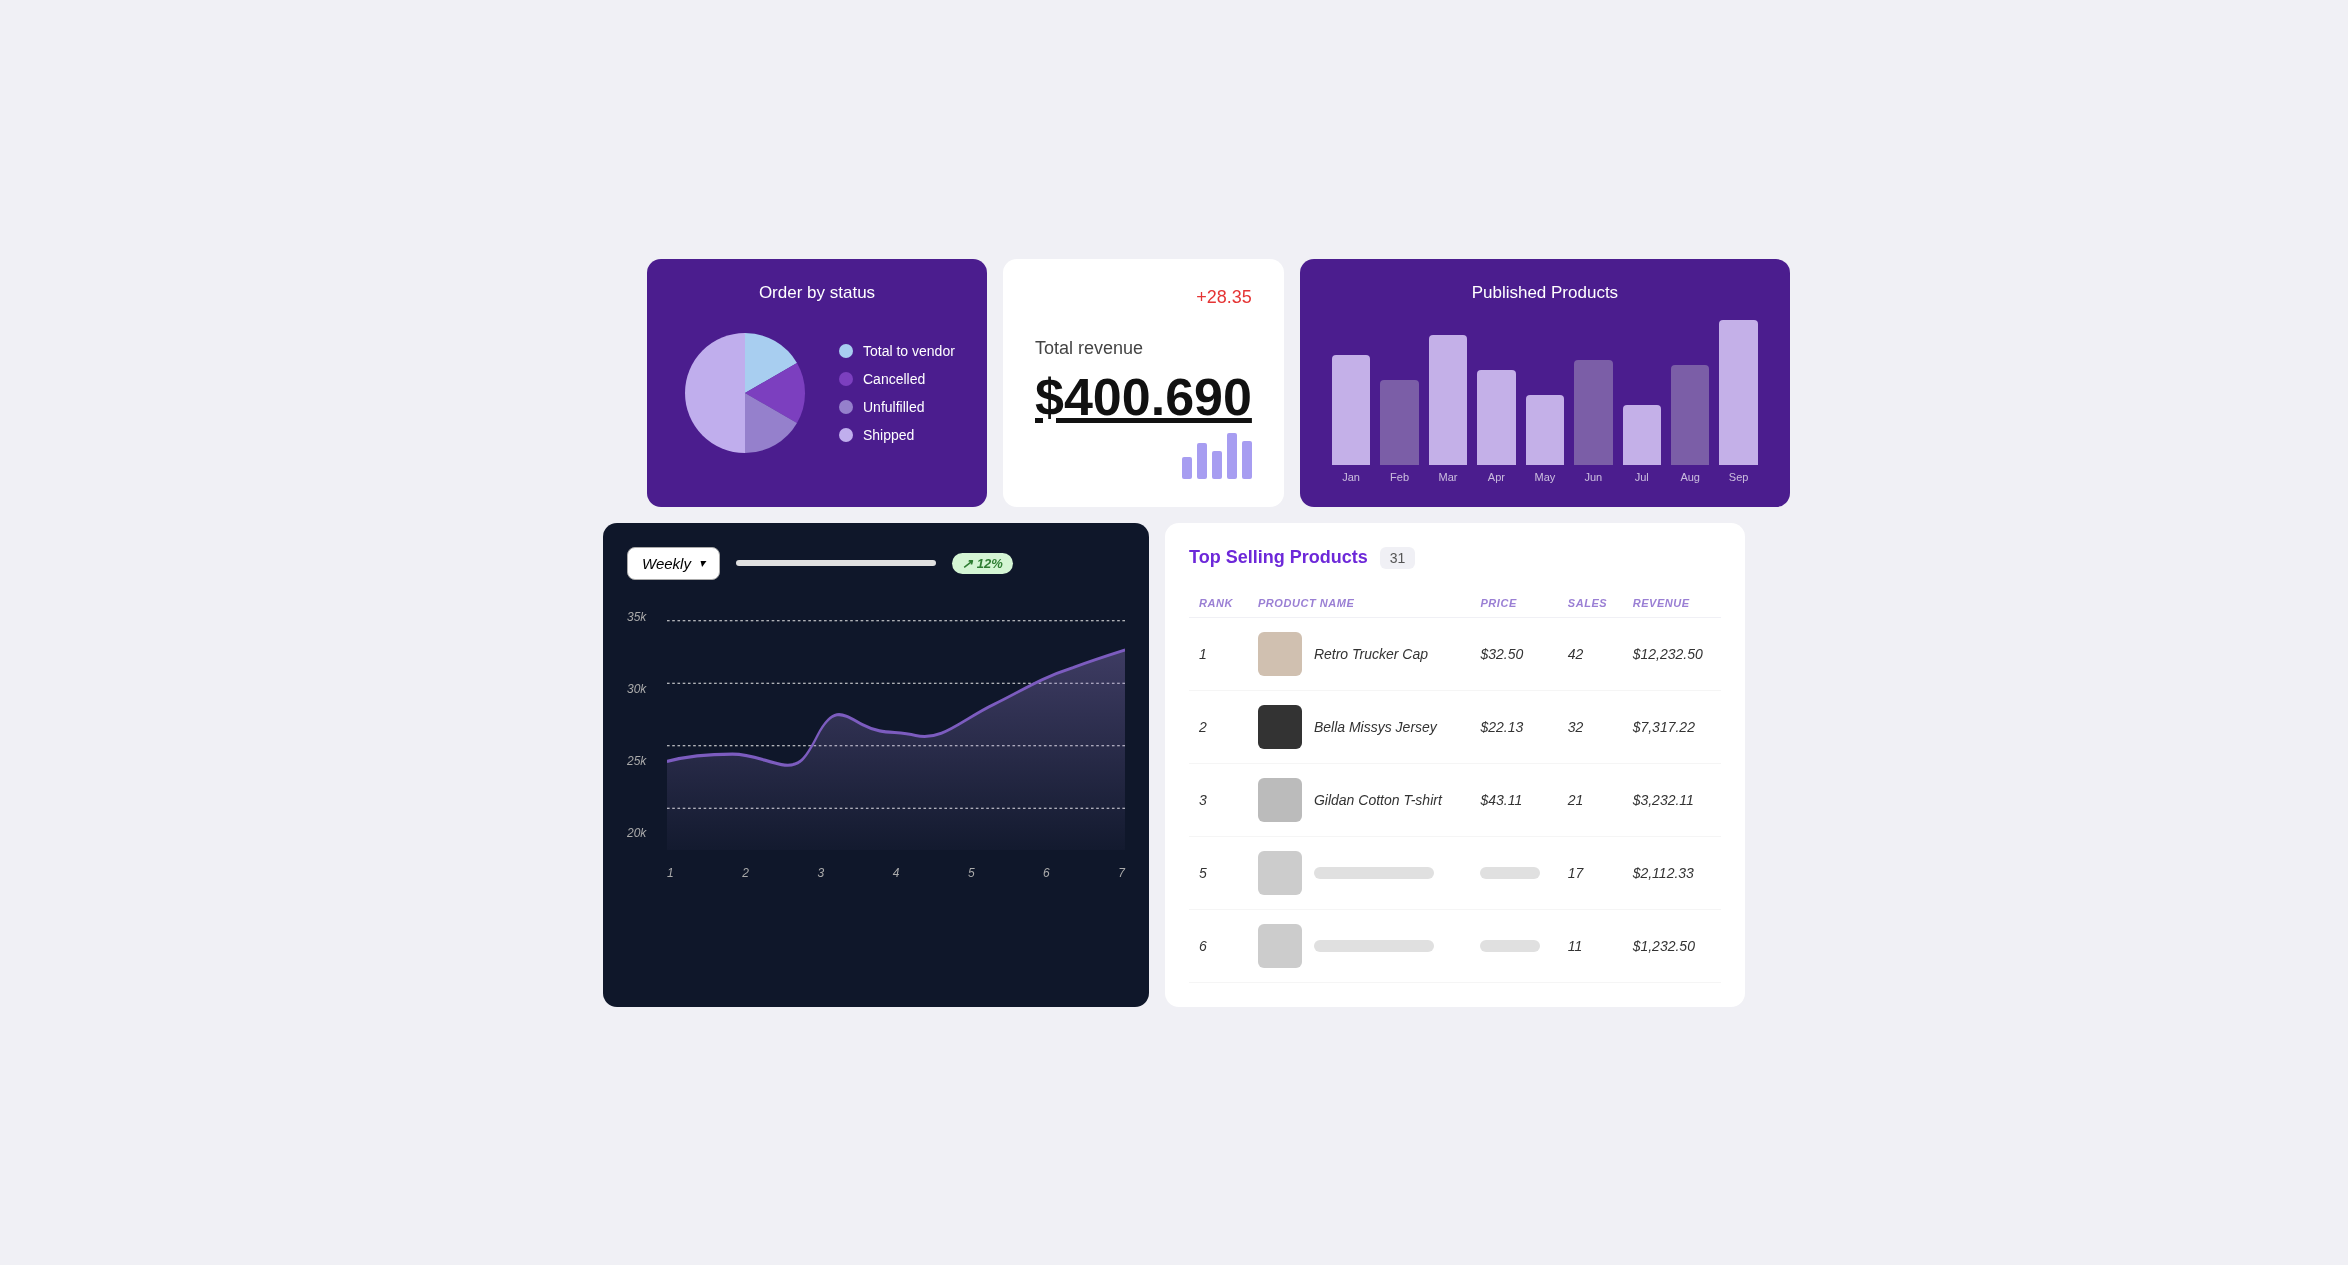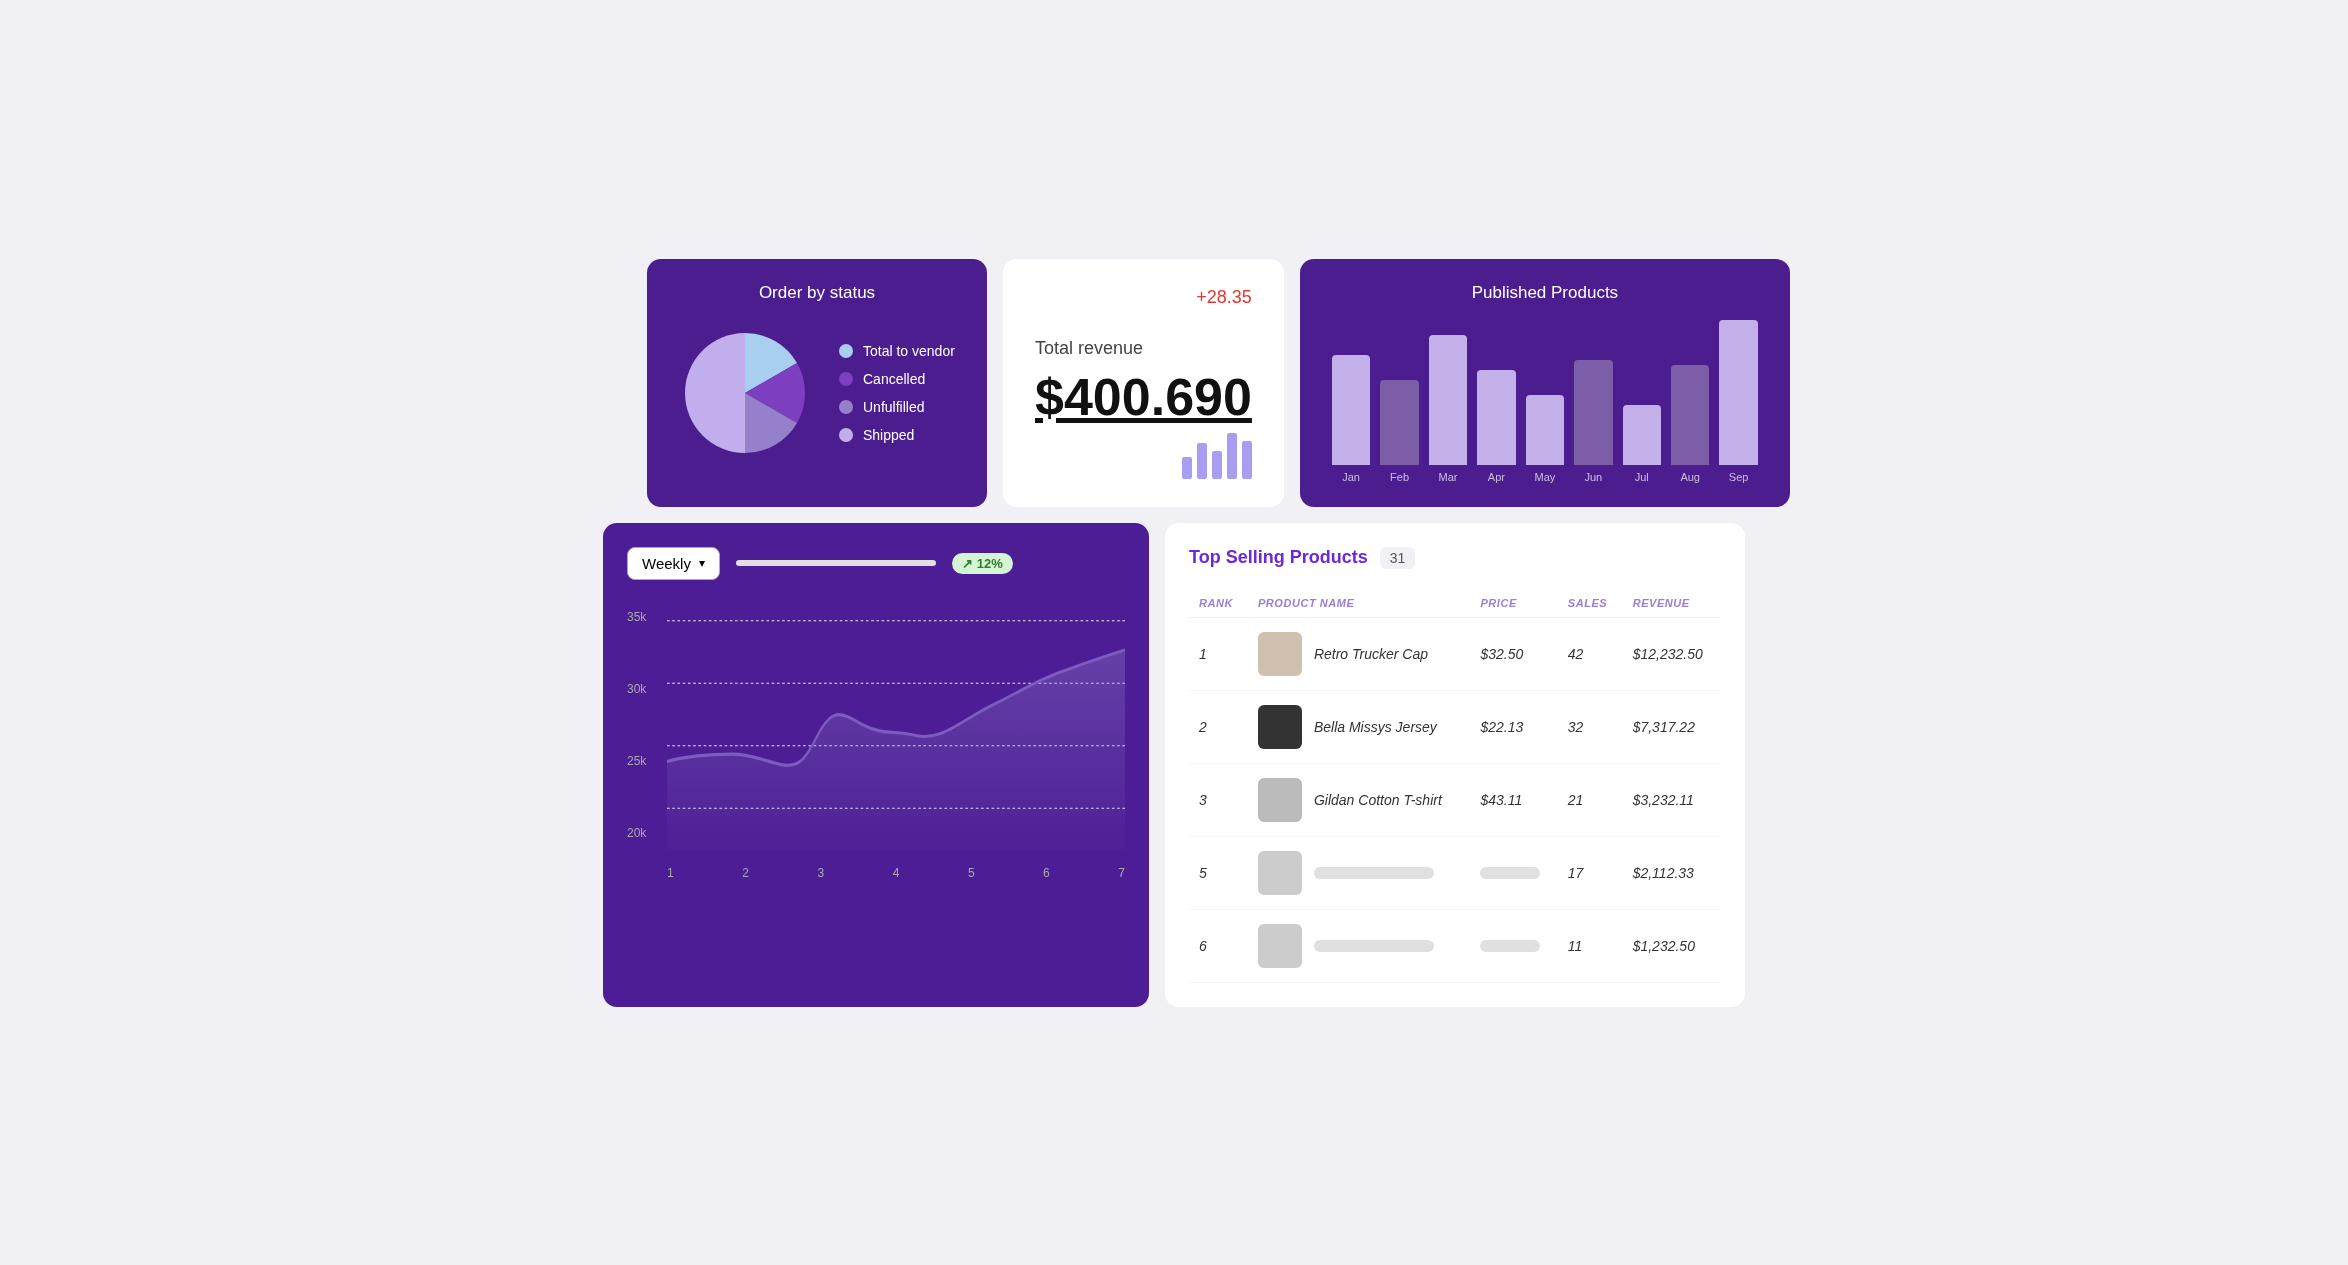--- a/index.html
+++ b/index.html
@@ -150,24 +150,25 @@
       color: rgba(255,255,255,0.7);
       text-align: center;
     }
     
     .bottom-row {
       display: flex;
       gap: 16px;
     }
     
     .weekly-card {
-      background: #4c1d95;
+      background: #0f172a;
       border-radius: 14px;
       padding: 24px;
       flex: 1;
+      font-style: italic;
     }
     .weekly-header {
       display: flex;
       align-items: center;
       gap: 16px;
       margin-bottom: 20px;
     }
     .weekly-dropdown {
       border: 1.5px solid #aaa;
       border-radius: 8px;

